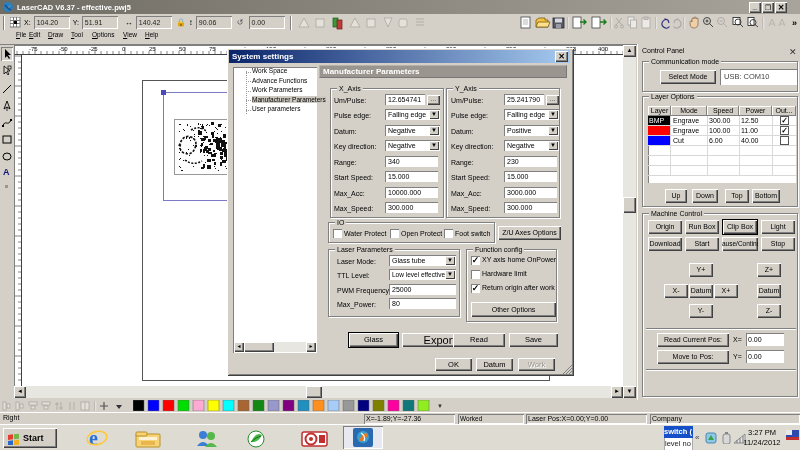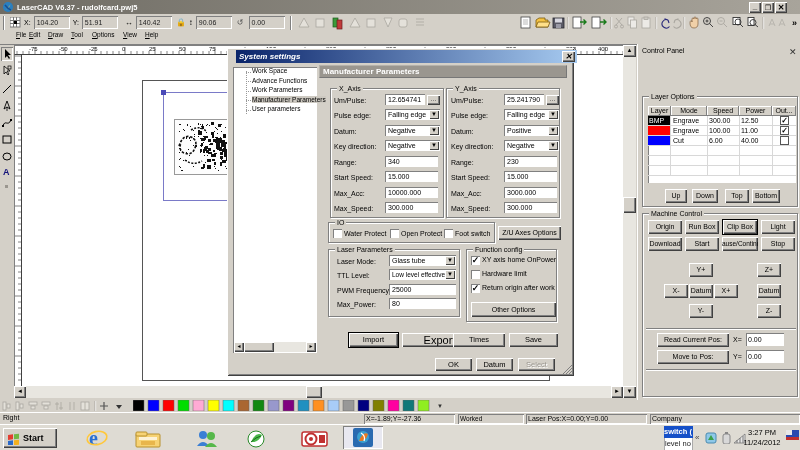--- a/index.html
+++ b/index.html
@@ -24,21 +24,21 @@
 </style>
 </head>
 <body>
 
 <div class="abs" style="left:0;top:0;width:800px;height:14px;background:linear-gradient(90deg,#6f6c64,#a8a49b);display:flex;align-items:center;">
  <svg width="11" height="11" style="margin:1px 3px 0 3px;">
       <circle cx="5" cy="5" r="5" fill="#2a7fbf"></circle>
       <path d="M3 8 L8 2 L6 5 Z" fill="#ffd24a"></path>
       <path d="M2 3 Q5 7 8 8" stroke="#1a4f8f" stroke-width="1.5" fill="none"></path>
     </svg>
- <span style="color:#fff;font-weight:bold;font-size:7.5px;">LaserCAD V6.37 - rudolfcard.pwj5</span>
+ <span style="color:#fff;font-weight:bold;font-size:7.5px;">LaserCAD V6.37 - effective.pwj5</span>
  <span class="btn" style="position:absolute;right:39px;top:2px;width:12px;height:11px;font-size:8px;line-height:9px;font-weight:bold;">_</span>
  <span class="btn" style="position:absolute;right:26px;top:2px;width:12px;height:11px;font-size:7px;line-height:11px;">❐</span>
  <span class="btn" style="position:absolute;right:13px;top:2px;width:12px;height:11px;font-size:8px;line-height:11px;font-weight:bold;">✕</span>
 </div>
 
 <div class="abs tb" style="left:0;top:14px;width:800px;height:17px;background:#d4d0c8;">
  <div class="sep" style="margin-left:3px;"></div>
  <svg width="11" height="11" style="margin:0 3px;">
       <rect x="0" y="0" width="10" height="10" fill="#fff" stroke="#777"></rect>
       <line x1="0" y1="3.5" x2="10" y2="3.5" stroke="#777"></line>
@@ -710,20 +710,25 @@
  <div class="abs" style="left:14px;top:341px;width:609px;height:12px;background:#e8e6e0;">
   <div class="btn abs" style="left:0;top:0;width:12px;height:12px;font-size:6px;line-height:11px;">◄</div>
   <div class="btn abs" style="left:597px;top:0;width:12px;height:12px;font-size:6px;line-height:11px;">►</div>
   <div class="btn abs" style="left:292px;top:0;width:16px;height:12px;"></div>
  </div>
 </div>
 
 <div class="abs" style="left:637px;top:44px;width:163px;height:356px;background:#d4d0c8;border-left:1px solid #fff;">
  <div class="abs" style="left:4px;top:3px;font-size:7px;">Control Panel</div>
  <div class="abs" style="left:151px;top:3px;font-size:9px;color:#333;">✕</div>
+ <div class="gb abs" style="left:4px;top:17px;width:156px;height:31px;">
+  <span class="gbl">Communication mode</span>
+  <div class="btn abs" style="left:17px;top:8px;width:56px;height:14px;font-size:7px;line-height:14px;">Select Mode</div>
+  <div class="abs sunk1" style="left:77px;top:7px;width:77px;height:16px;background:#fff;font-size:7.5px;line-height:16px;padding-left:4px;color:#444;">USB: COM10</div>
+ </div>
  <div class="gb abs" style="left:4px;top:52px;width:156px;height:111px;">
   <span class="gbl">Layer Options</span>
   <div class="abs sunk1" style="left:5px;top:9px;width:148px;height:77px;background:#fff;font-size:7px;">
    <div style="display:flex;height:10px;background:#d4d0c8;text-align:center;line-height:10px;">
     <div style="width:23px;box-shadow:inset -1px 0 0 #808080,inset 0 -1px 0 #808080,inset 1px 1px 0 #fff;">Layer</div>
     <div style="width:36px;box-shadow:inset -1px 0 0 #808080,inset 0 -1px 0 #808080,inset 1px 1px 0 #fff;">Mode</div>
     <div style="width:32px;box-shadow:inset -1px 0 0 #808080,inset 0 -1px 0 #808080,inset 1px 1px 0 #fff;">Speed</div>
     <div style="width:33px;box-shadow:inset -1px 0 0 #808080,inset 0 -1px 0 #808080,inset 1px 1px 0 #fff;">Power</div>
     <div style="flex:1;box-shadow:inset -1px 0 0 #808080,inset 0 -1px 0 #808080,inset 1px 1px 0 #fff;">Out...</div>
    </div>
@@ -806,21 +811,21 @@
   <div class="abs" style="left:90px;top:122px;font-size:7px;">X=</div>
   <div class="abs sunk1" style="left:103px;top:119px;width:38px;height:13px;background:#fff;font-size:7px;line-height:13px;padding-left:2px;">0.00</div>
   <div class="btn abs" style="left:14px;top:136px;width:72px;height:14px;font-size:7px;line-height:14px;">Move to Pos:</div>
   <div class="abs" style="left:90px;top:139px;font-size:7px;">Y=</div>
   <div class="abs sunk1" style="left:103px;top:136px;width:38px;height:13px;background:#fff;font-size:7px;line-height:13px;padding-left:2px;">0.00</div>
   <div class="abs" style="left:3px;top:155px;width:150px;height:2px;border-top:1px solid #808080;border-bottom:1px solid #fff;"></div>
  </div>
 </div>
 
 <div class="abs raised" style="left:227px;top:48px;width:347px;height:328px;background:#d4d0c8;">
- <div class="abs" style="left:9px;top:2px;width:341px;height:13px;background:linear-gradient(90deg,#0a246a,#a6caf0);color:#fff;font-weight:bold;font-size:8px;line-height:13px;padding-left:3px;font-style:italic;">System settings
+ <div class="abs" style="left:2px;top:2px;width:341px;height:13px;background:linear-gradient(90deg,#0a246a,#a6caf0);color:#fff;font-weight:bold;font-size:8px;line-height:13px;padding-left:3px;">System settings
   <div class="btn abs" style="right:2px;top:1px;width:13px;height:11px;font-size:8px;line-height:11px;font-weight:bold;color:#000;">✕</div>
  </div>
 
  <div class="abs sunk1" style="left:6px;top:19px;width:84px;height:286px;background:#fff;font-size:6.5px;">
   <div class="abs" style="left:13px;top:4px;width:1px;height:43px;border-left:1px dotted #999;"></div>
   <div class="abs" style="left:13px;top:5px;width:5px;border-top:1px dotted #999;"></div>
   <div class="abs" style="left:13px;top:14px;width:5px;border-top:1px dotted #999;"></div>
   <div class="abs" style="left:13px;top:24px;width:5px;border-top:1px dotted #999;"></div>
   <div class="abs" style="left:13px;top:33px;width:5px;border-top:1px dotted #999;"></div>
   <div class="abs" style="left:13px;top:43px;width:5px;border-top:1px dotted #999;"></div>
@@ -908,28 +913,28 @@
   <div class="cb" style="left:4px;top:6px;">✓</div>
       <div class="lbl" style="left:15px;top:6px;font-size:7px;">XY axis home OnPower</div>
   <div class="cb" style="left:4px;top:20px;"></div>
       <div class="lbl" style="left:15px;top:20px;font-size:7px;">Hardware limit</div>
   <div class="cb" style="left:4px;top:34px;">✓</div>
       <div class="lbl" style="left:15px;top:34px;font-size:7px;">Return origin after work</div>
   <div class="btn abs" style="left:4px;top:52px;width:85px;height:15px;font-size:7px;line-height:15px;">Other Options</div>
  </div>
 
  <div class="abs" style="left:121px;top:284px;width:51px;height:16px;border:1px solid #000;">
-      <div class="btn" style="width:100%;height:100%;font-size:7.5px;line-height:14px;">Import</div>
+      <div class="btn" style="width:100%;height:100%;font-size:7.5px;line-height:14px;">Glass</div>
     </div>
  <div class="btn abs" style="left:175px;top:285px;width:56px;height:14px;font-size:11px;line-height:14px;padding-left:19px;">Export</div>
- <div class="btn abs" style="left:226px;top:285px;width:52px;height:14px;font-size:7.5px;line-height:14px;">Times</div>
+ <div class="btn abs" style="left:226px;top:285px;width:52px;height:14px;font-size:7.5px;line-height:14px;">Read</div>
  <div class="btn abs" style="left:282px;top:285px;width:49px;height:14px;font-size:7.5px;line-height:14px;">Save</div>
  <div class="btn abs" style="left:208px;top:310px;width:37px;height:13px;font-size:7.5px;line-height:13px;">OK</div>
  <div class="btn abs" style="left:249px;top:310px;width:37px;height:13px;font-size:7.5px;line-height:13px;">Datum</div>
- <div class="btn abs" style="left:291px;top:310px;width:37px;height:13px;font-size:7.5px;line-height:13px;color:#9a968f;text-shadow:1px 1px 0 #fff;">Select</div>
+ <div class="btn abs" style="left:291px;top:310px;width:37px;height:13px;font-size:7.5px;line-height:13px;color:#9a968f;text-shadow:1px 1px 0 #fff;">Work</div>
  <svg class="abs" style="right:2px;bottom:2px;" width="9" height="9">
       <g stroke="#808080" stroke-width="1">
         <line x1="0" y1="9" x2="9" y2="0"></line>
         <line x1="3" y1="9" x2="9" y2="3"></line>
         <line x1="6" y1="9" x2="9" y2="6"></line>
       </g>
     </svg>
 </div>
 
 <div class="abs" style="left:0;top:400px;width:800px;height:12px;background:#d4d0c8;">

